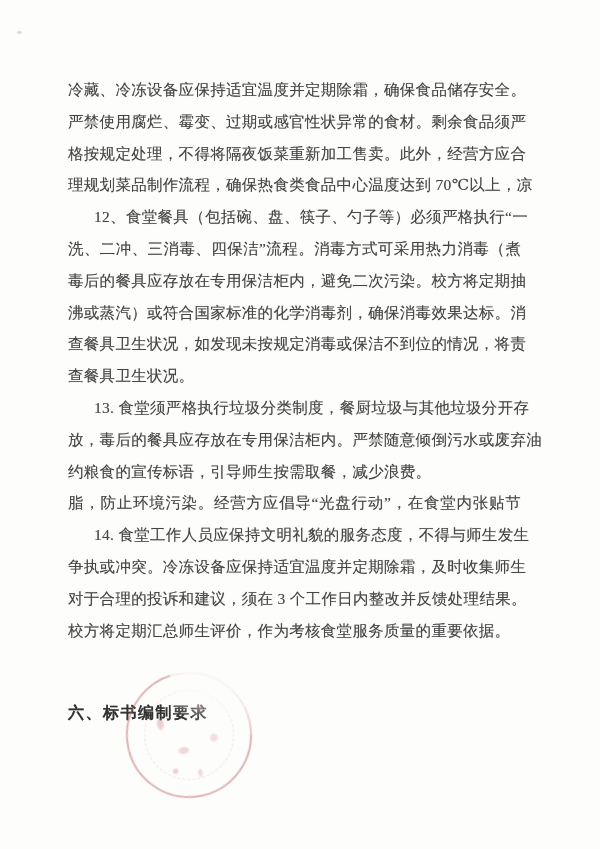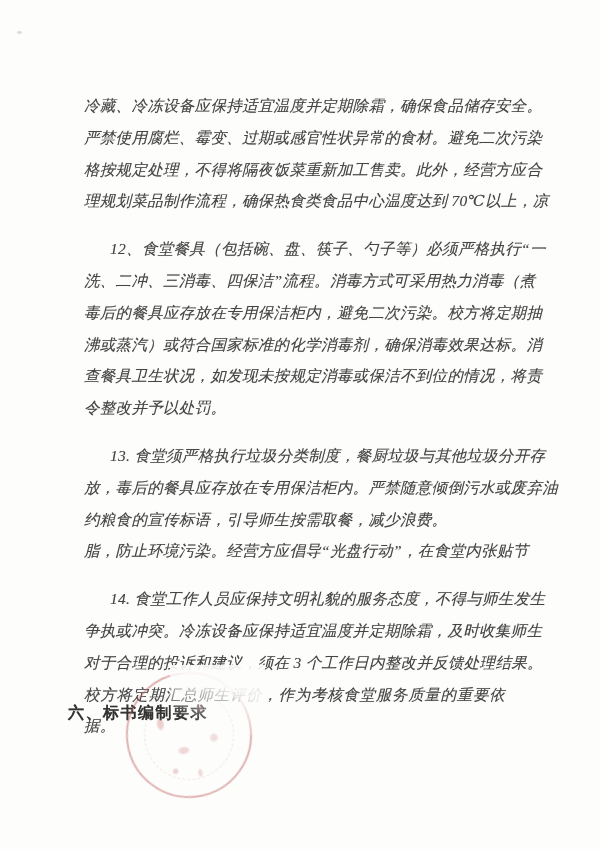--- a/index.html
+++ b/index.html
@@ -16,21 +16,21 @@
     background:#d2d2d2;border-radius:50%;opacity:.8;
   }
   .text-body{
     position:absolute;left:68px;top:74px;width:453px;
     color:#454545;
     font-size:15.5px;
     line-height:31.8px;
     letter-spacing:.3px;
     text-shadow:0 0 .7px rgba(80,80,80,.45);
   }
-  .para{margin:16px;font-style:italic;}
+  .para{margin:0;}
   .text-line{
     text-align:justify;
     text-align-last:justify;
     white-space:nowrap;
   }
   .text-line.last{
     text-align-last:left;
     white-space:normal;
   }
   .text-line.indent{padding-left:26px;}
@@ -75,31 +75,31 @@
 </head>
 <body>
 
 <div class="page">
 
   <div class="scan-speck"></div>
 
   <div class="text-body">
       <div class="para">
         <div class="text-line">冷藏、冷冻设备应保持适宜温度并定期除霜，确保食品储存安全。</div>
-        <div class="text-line">严禁使用腐烂、霉变、过期或感官性状异常的食材。避免二次污染</div>
+        <div class="text-line">严禁使用腐烂、霉变、过期或感官性状异常的食材。剩余食品须严</div>
         <div class="text-line">格按规定处理，不得将隔夜饭菜重新加工售卖。此外，经营方应合</div>
         <div class="text-line">理规划菜品制作流程，确保热食类食品中心温度达到 70℃以上，凉</div>
       </div>
       <div class="para">
         <div class="text-line indent">12、食堂餐具（包括碗、盘、筷子、勺子等）必须严格执行“一</div>
         <div class="text-line">洗、二冲、三消毒、四保洁”流程。消毒方式可采用热力消毒（煮</div>
         <div class="text-line">毒后的餐具应存放在专用保洁柜内，避免二次污染。校方将定期抽</div>
         <div class="text-line">沸或蒸汽）或符合国家标准的化学消毒剂，确保消毒效果达标。消</div>
         <div class="text-line">查餐具卫生状况，如发现未按规定消毒或保洁不到位的情况，将责</div>
-        <div class="text-line last">令整改并予以处罚。</div>
+        <div class="text-line last">查餐具卫生状况。</div>
       </div>
       <div class="para">
         <div class="text-line indent">13. 食堂须严格执行垃圾分类制度，餐厨垃圾与其他垃圾分开存</div>
         <div class="text-line">放，毒后的餐具应存放在专用保洁柜内。严禁随意倾倒污水或废弃油</div>
         <div class="text-line last">约粮食的宣传标语，引导师生按需取餐，减少浪费。</div>
         <div class="text-line">脂，防止环境污染。经营方应倡导“光盘行动”，在食堂内张贴节</div>
       </div>
       <div class="para">
         <div class="text-line indent">14. 食堂工作人员应保持文明礼貌的服务态度，不得与师生发生</div>
         <div class="text-line">争执或冲突。冷冻设备应保持适宜温度并定期除霜，及时收集师生</div>

